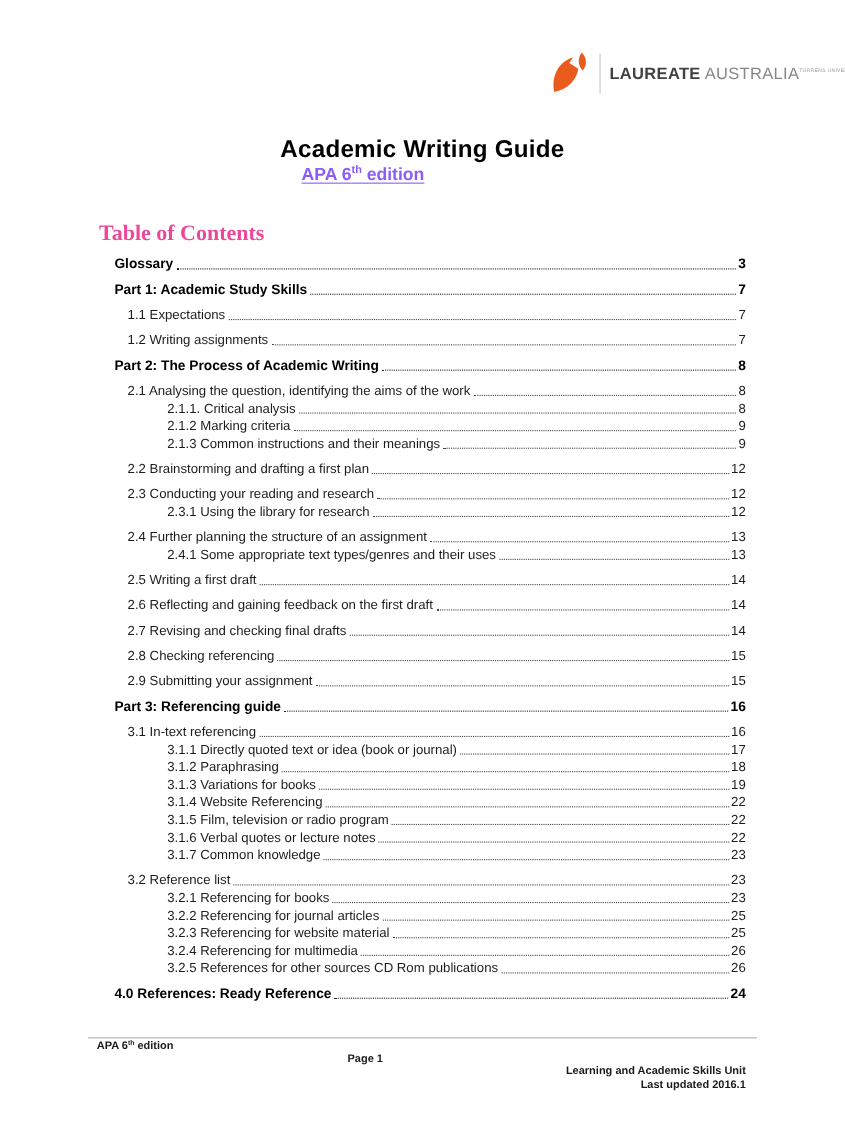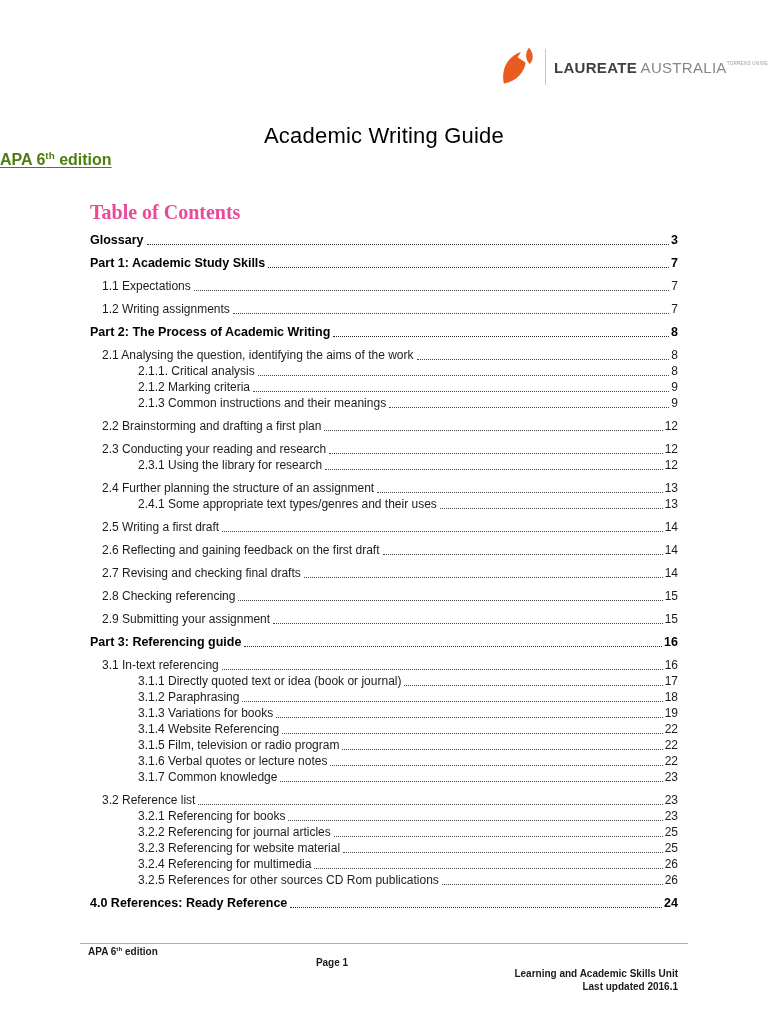--- a/index.html
+++ b/index.html
@@ -12,31 +12,31 @@
   .logo-icon { width:40px; height:42px; margin-right:7px; }
   .logo-divider { width:1px; height:36px; background:#c4c5c7; margin-right:8px; }
   .logo-textblock { display:flex; flex-direction:row; }
   .logo-brandline { font-size:15px; line-height:17px; letter-spacing:0.3px; white-space:nowrap; }
   .logo-brand-primary { font-weight:bold; color:#414042; }
   .logo-brand-secondary { font-weight:normal; color:#85878a; }
   .logo-tagline { font-size:4.6px; line-height:6px; color:#97999c; letter-spacing:0.25px; white-space:nowrap; margin-top:2px; }
 
   
   .doc-title { position:absolute; top:123px; left:0; width:768px; text-align:center;
-               font-size:22px; font-weight:normal; color:#000; letter-spacing:0.2px; }
-  .doc-subtitle { position:absolute; top:151px; left:0; width:660px; text-align:left;
-                  font-size:16px; font-weight:bold; color:#4d7c0f; }
+               font-size:22px; font-weight:bold; color:#000; letter-spacing:0.2px; }
+  .doc-subtitle { position:absolute; top:151px; left:0; width:660px; text-align:center;
+                  font-size:16px; font-weight:bold; color:#8b5cf6; }
   .doc-subtitle .u { text-decoration:underline; text-underline-offset:2px; }
   sup { font-size:62%; vertical-align:super; line-height:0; }
 
   
   .toc-heading { position:absolute; top:201px; left:90px;
                  font-family:"Liberation Serif", serif; font-size:20px; font-weight:bold; }
   .toc { position:absolute; top:232px; left:90px; width:588px; }
-  .toc-row { display:flex; align-items:flex-end; font-size:12px; line-height:16px; color:#1c1c1c; }
+  .toc-row { display:flex; align-items:flex-end; font-size:12px; line-height:16px; color:#1c1c1c;margin-left:14px; }
   .toc-row.lv1 { font-weight:bold; font-size:12.5px; color:#000; margin-top:7px; }
   .toc-row.lv2 { margin-top:7px; padding-left:12px; }
   .toc-row.lv3 { margin-top:0; padding-left:48px; }
   .toc-row:first-child { margin-top:0; }
   .leader { flex:1; border-bottom:1.7px dotted #444; margin:0 2px 3px 3px; min-width:20px; }
   .toc-row.lv1 .leader { border-bottom-color:#222; }
   .page-num { white-space:nowrap; }
 
   
   .footer-rule { position:absolute; top:943px; left:80px; width:608px; height:1px; background:#adadad; }

